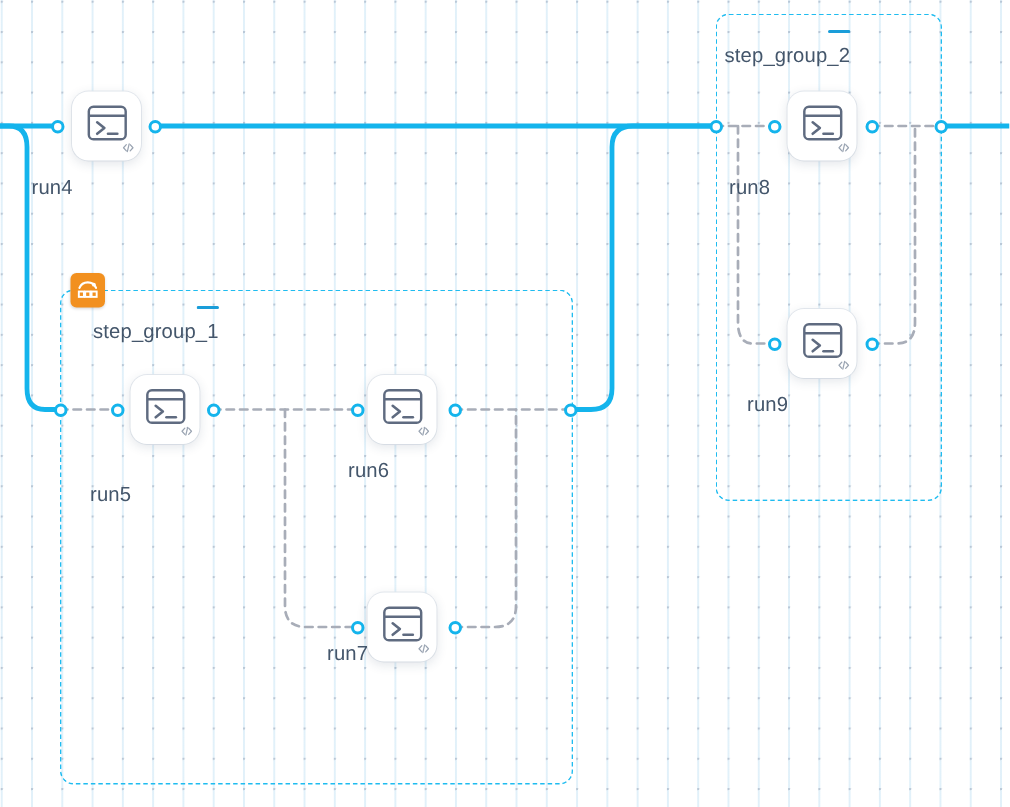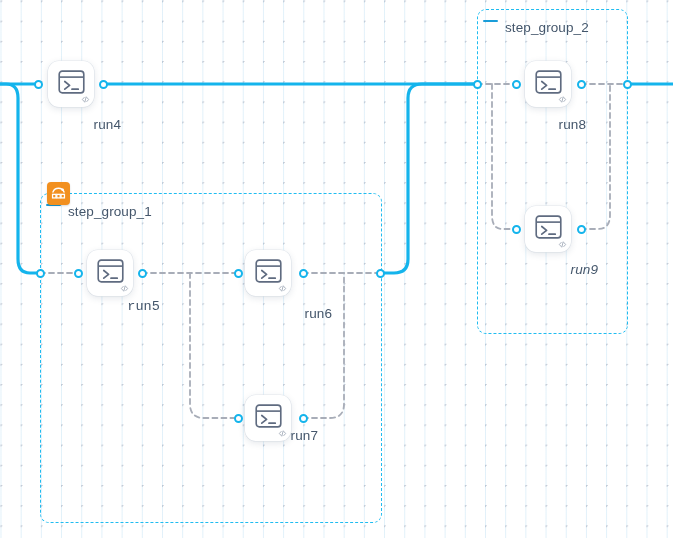--- a/index.html
+++ b/index.html
@@ -31,26 +31,27 @@
   .group-box {
     position: absolute;
     border: 1.6px dashed #1fbcf0;
     border-radius: 9px;
     background: transparent;
     box-sizing: border-box;
   }
   .group-label {
     position: absolute;
     display: flex;
-    align-items: flex-start;
+    align-items: flex-end;
     gap: 7px;
     white-space: nowrap;
     font-size: 13.5px;
     color: #44566b;
     letter-spacing: 0.1px;
+    flex-direction: column;
   }
   .group-dash {
     display: inline-block;
     width: 15px;
     height: 0;
     border-top: 2.6px solid #1a9dd9;
     border-radius: 2px;
   }
   .group-badge {
     position: absolute;
@@ -80,21 +81,21 @@
     position: absolute;
     right: 4px;
     bottom: 2px;
     font-size: 7px;
     line-height: 7px;
     color: #9aa4b2;
     font-family: "Liberation Sans", sans-serif;
   }
   .node-label {
     position: absolute;
-    text-align: right;
+    text-align: left;
     font-size: 13.5px;
     color: #44566b;
     white-space: nowrap;
     letter-spacing: 0.1px;
   }
   
   .port {
     position: absolute;
     width: 9px;
     height: 9px;
@@ -121,21 +122,21 @@
       <path d="M 380 273 L 394 273 Q 408 273 408 259 L 408 98 Q 408 84 422 84 L 477 84" fill="none" stroke="#14b4ec" stroke-linecap="round" stroke-linejoin="round" stroke-width="3.2"></path>
       <path d="M 477 84 L 516 84" fill="none" stroke="#a8adb8" stroke-linecap="round" stroke-linejoin="round" stroke-width="1.8" stroke-dasharray="5 4"></path>
       <path d="M 492 84 L 492 215 Q 492 229 502 229 L 516 229" fill="none" stroke="#a8adb8" stroke-linecap="round" stroke-linejoin="round" stroke-width="1.8" stroke-dasharray="5 4"></path>
       <path d="M 581 84 L 627 84" fill="none" stroke="#a8adb8" stroke-linecap="round" stroke-linejoin="round" stroke-width="1.8" stroke-dasharray="5 4"></path>
       <path d="M 581 229 L 598 229 Q 610 229 610 215 L 610 84" fill="none" stroke="#a8adb8" stroke-linecap="round" stroke-linejoin="round" stroke-width="1.8" stroke-dasharray="5 4"></path>
       <path d="M 627 84 L 673 84" fill="none" stroke="#14b4ec" stroke-linecap="round" stroke-linejoin="round" stroke-width="3.2"></path>
     </svg>
 
   <div id="groups-layer">
       <div class="group-box" style="left: 40px; top: 193px; width: 342px; height: 330px; border-color: rgb(31, 188, 240);"></div>
-      <div class="group-label" style="left: 46px; top: 204px; color: rgb(68, 86, 107);">
+      <div class="group-label" style="left: 62px; top: 204px; color: rgb(68, 86, 107);">
         <span class="group-dash"></span>
         <span>step_group_1</span>
       </div>
       <div class="group-badge" style="left: 47px; top: 182px; background: rgb(242, 144, 31);">
         <svg width="17" height="17" viewBox="0 0 20 20" aria-hidden="true">
           <path d="M3.5 8.2 A7 7 0 0 1 16.5 8.2" fill="none" stroke="#ffffff" stroke-width="1.7" stroke-linecap="round"></path>
           <circle cx="14.8" cy="5.6" r="1.5" fill="#ffffff"></circle>
           <rect x="3" y="11" width="4" height="4.2" fill="none" stroke="#ffffff" stroke-width="1.5"></rect>
           <rect x="8" y="11" width="4" height="4.2" fill="none" stroke="#ffffff" stroke-width="1.5"></rect>
           <rect x="13" y="11" width="4" height="4.2" fill="none" stroke="#ffffff" stroke-width="1.5"></rect>
@@ -169,21 +170,21 @@
             <line x1="1.2" y1="7.4" x2="26.8" y2="7.4" stroke="#5f6b80" stroke-width="1.7"></line>
             <polyline points="7,12 12,16 7,20" fill="none" stroke="#5f6b80" stroke-width="1.8" stroke-linecap="round" stroke-linejoin="round"></polyline>
             <line x1="14.5" y1="20" x2="21" y2="20" stroke="#5f6b80" stroke-width="1.8" stroke-linecap="round"></line>
           </svg></span>
         <span class="code-glyph"><svg width="9" height="9" viewBox="0 0 12 12" aria-hidden="true">
             <polyline points="4.3,3.2 1.8,6 4.3,8.8" fill="none" stroke="#9aa4b2" stroke-width="1.1" stroke-linecap="round" stroke-linejoin="round"></polyline>
             <polyline points="7.7,3.2 10.2,6 7.7,8.8" fill="none" stroke="#9aa4b2" stroke-width="1.1" stroke-linecap="round" stroke-linejoin="round"></polyline>
             <line x1="6.8" y1="2.6" x2="5.2" y2="9.4" stroke="#9aa4b2" stroke-width="1.1" stroke-linecap="round"></line>
           </svg></span>
       </div>
-      <div class="node-label" style="left: 60px; top: 299px; width: 100px; color: rgb(68, 86, 107); font-family: Liberation Mono, monospace;">run5</div>
+      <div class="node-label" style="left: 60px; top: 322px; width: 100px; color: rgb(68, 86, 107);">run5</div>
       <div class="node" style="left: 245px; top: 250px;">
         <span class="term-icon"><svg width="27" height="24" viewBox="0 0 28 25" aria-hidden="true">
             <rect x="1.2" y="1.2" width="25.6" height="22.6" rx="3.2" fill="none" stroke="#5f6b80" stroke-width="1.7"></rect>
             <line x1="1.2" y1="7.4" x2="26.8" y2="7.4" stroke="#5f6b80" stroke-width="1.7"></line>
             <polyline points="7,12 12,16 7,20" fill="none" stroke="#5f6b80" stroke-width="1.8" stroke-linecap="round" stroke-linejoin="round"></polyline>
             <line x1="14.5" y1="20" x2="21" y2="20" stroke="#5f6b80" stroke-width="1.8" stroke-linecap="round"></line>
           </svg></span>
         <span class="code-glyph"><svg width="9" height="9" viewBox="0 0 12 12" aria-hidden="true">
             <polyline points="4.3,3.2 1.8,6 4.3,8.8" fill="none" stroke="#9aa4b2" stroke-width="1.1" stroke-linecap="round" stroke-linejoin="round"></polyline>
             <polyline points="7.7,3.2 10.2,6 7.7,8.8" fill="none" stroke="#9aa4b2" stroke-width="1.1" stroke-linecap="round" stroke-linejoin="round"></polyline>
@@ -225,21 +226,21 @@
             <line x1="1.2" y1="7.4" x2="26.8" y2="7.4" stroke="#5f6b80" stroke-width="1.7"></line>
             <polyline points="7,12 12,16 7,20" fill="none" stroke="#5f6b80" stroke-width="1.8" stroke-linecap="round" stroke-linejoin="round"></polyline>
             <line x1="14.5" y1="20" x2="21" y2="20" stroke="#5f6b80" stroke-width="1.8" stroke-linecap="round"></line>
           </svg></span>
         <span class="code-glyph"><svg width="9" height="9" viewBox="0 0 12 12" aria-hidden="true">
             <polyline points="4.3,3.2 1.8,6 4.3,8.8" fill="none" stroke="#9aa4b2" stroke-width="1.1" stroke-linecap="round" stroke-linejoin="round"></polyline>
             <polyline points="7.7,3.2 10.2,6 7.7,8.8" fill="none" stroke="#9aa4b2" stroke-width="1.1" stroke-linecap="round" stroke-linejoin="round"></polyline>
             <line x1="6.8" y1="2.6" x2="5.2" y2="9.4" stroke="#9aa4b2" stroke-width="1.1" stroke-linecap="round"></line>
           </svg></span>
       </div>
-      <div class="node-label" style="left: 498px; top: 262px; width: 100px; color: rgb(68, 86, 107); font-style: italic;">run9</div>
+      <div class="node-label" style="left: 498px; top: 262px; width: 100px; color: rgb(68, 86, 107);">run9</div>
     </div>
 
   <div id="ports-layer">
       <div class="port" style="left: 33.5px; top: 79.5px; border-color: rgb(20, 180, 236);"></div>
       <div class="port" style="left: 98.5px; top: 79.5px; border-color: rgb(20, 180, 236);"></div>
       <div class="port" style="left: 35.5px; top: 268.5px; border-color: rgb(20, 180, 236);"></div>
       <div class="port" style="left: 73.5px; top: 268.5px; border-color: rgb(20, 180, 236);"></div>
       <div class="port" style="left: 137.5px; top: 268.5px; border-color: rgb(20, 180, 236);"></div>
       <div class="port" style="left: 233.5px; top: 268.5px; border-color: rgb(20, 180, 236);"></div>
       <div class="port" style="left: 298.5px; top: 268.5px; border-color: rgb(20, 180, 236);"></div>

